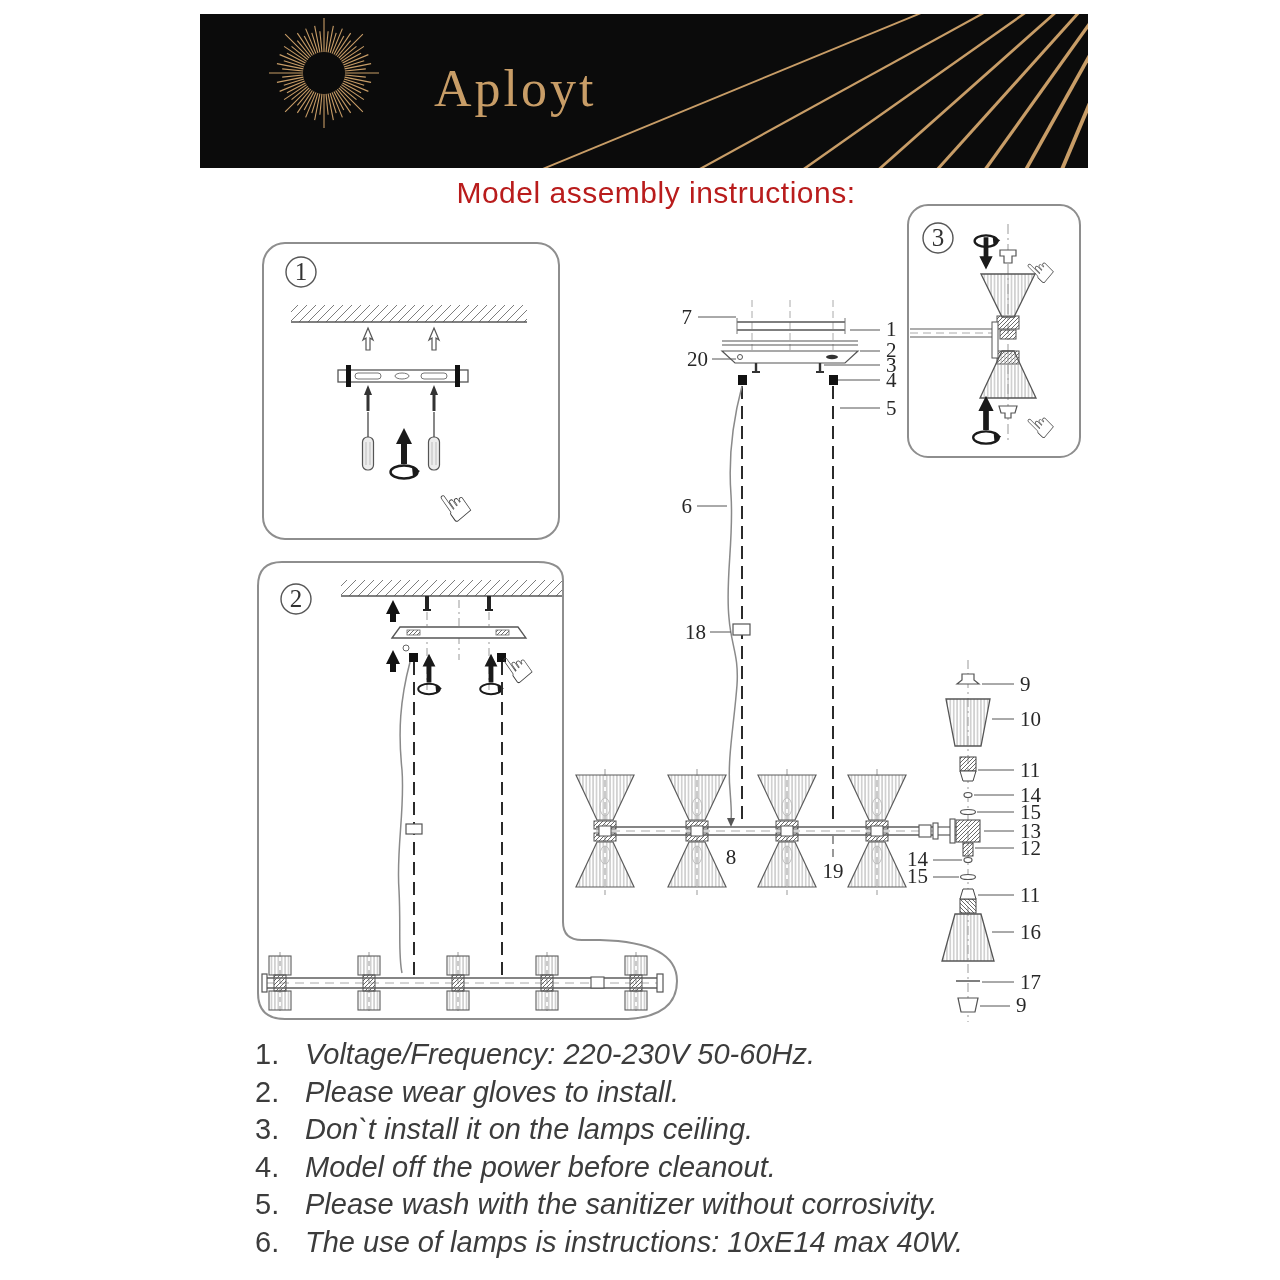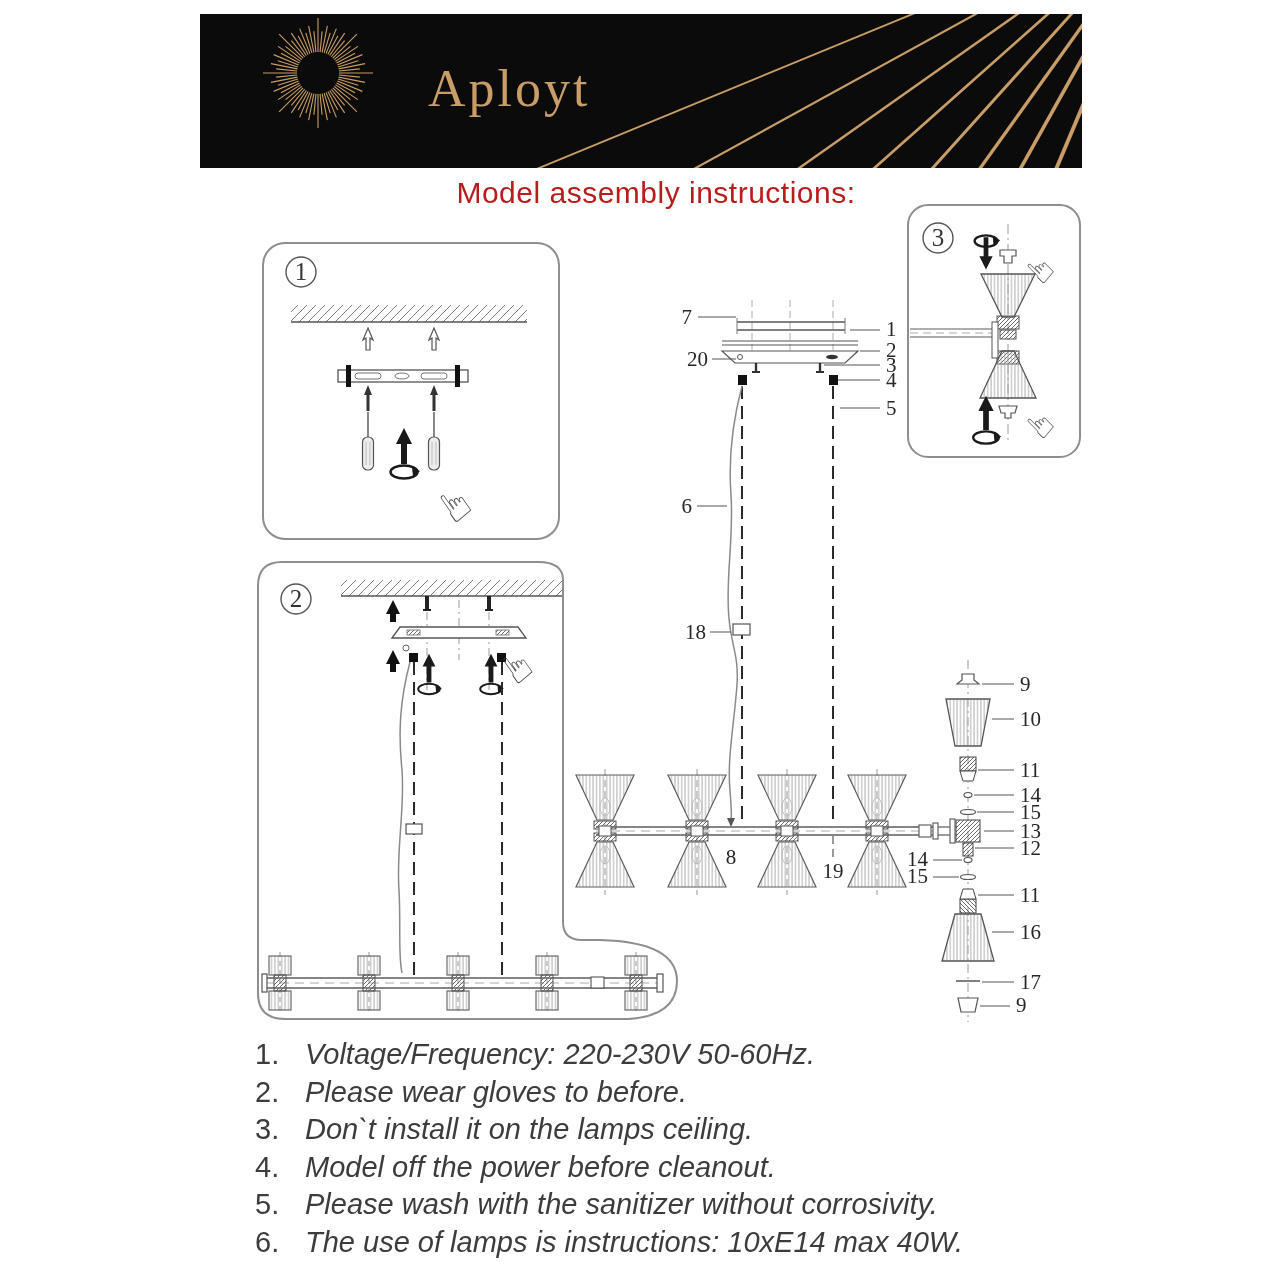--- a/index.html
+++ b/index.html
@@ -1,18 +1,18 @@
 <!DOCTYPE html>
 <html><head>
 <meta charset="utf-8">
 <style>
   html,body{margin:0;padding:0;background:#ffffff;}
   .page{position:relative;width:1280px;height:1280px;background:#ffffff;overflow:hidden;
         font-family:"Liberation Sans",sans-serif;}
-  .banner{position:absolute;left:200px;top:14px;width:882px;height:154px;background:#0b0b0b;}
+  .banner{position:absolute;left:200px;top:14px;width:882px;height:154px;background:#0b0b0b;padding-left:6px;}
   .banner svg{display:block}
   .title-block{position:absolute;left:16px;top:176px;width:100%;text-align:center;color:#b91c1c;}
   .title-line1{font-size:30px;letter-spacing:.5px;}
   .title-line2{font-size:27px;margin-top:3px;letter-spacing:.5px;}
   .diagram{position:absolute;left:0;top:0;}
   .footer{position:absolute;left:255px;top:1036px;width:830px;color:#3c3c3c;}
   .f-row{display:flex;font-size:29px;line-height:37.5px;}
   .f-num{width:50px;flex:0 0 50px;}
   .f-text{flex:1;font-style:italic;}
   text.plabel{font-family:"Liberation Serif",serif;font-size:21px;fill:#272727;}
@@ -418,21 +418,21 @@
     </g>
   </svg>
 
   <div class="footer">
     <div class="f-row">
       <span class="f-num">1.</span>
       <span class="f-text">Voltage/Frequency: 220-230V 50-60Hz.</span>
     </div>
     <div class="f-row">
       <span class="f-num">2.</span>
-      <span class="f-text">Please wear gloves to before.</span>
+      <span class="f-text">Please wear gloves to install.</span>
     </div>
     <div class="f-row">
       <span class="f-num">3.</span>
       <span class="f-text">Don`t install it on the lamps ceiling.</span>
     </div>
     <div class="f-row">
       <span class="f-num">4.</span>
       <span class="f-text">Model off the power before cleanout.</span>
     </div>
     <div class="f-row">

